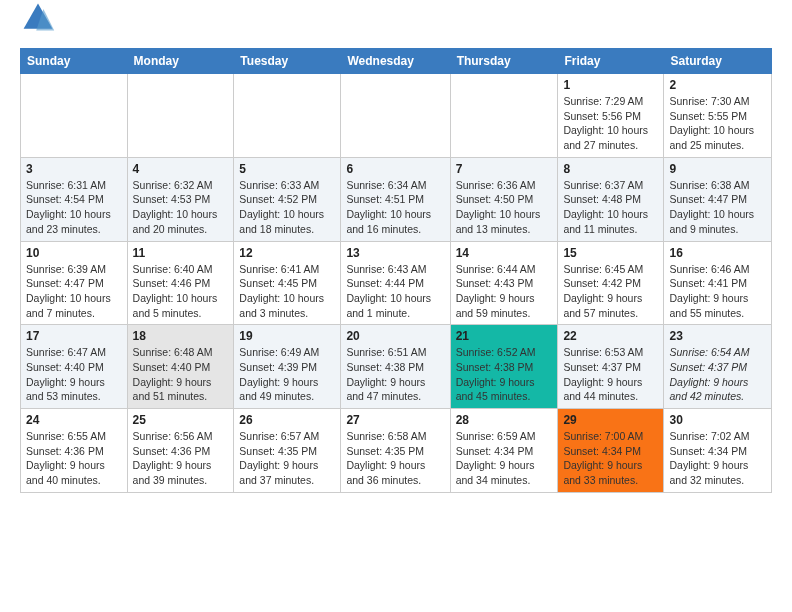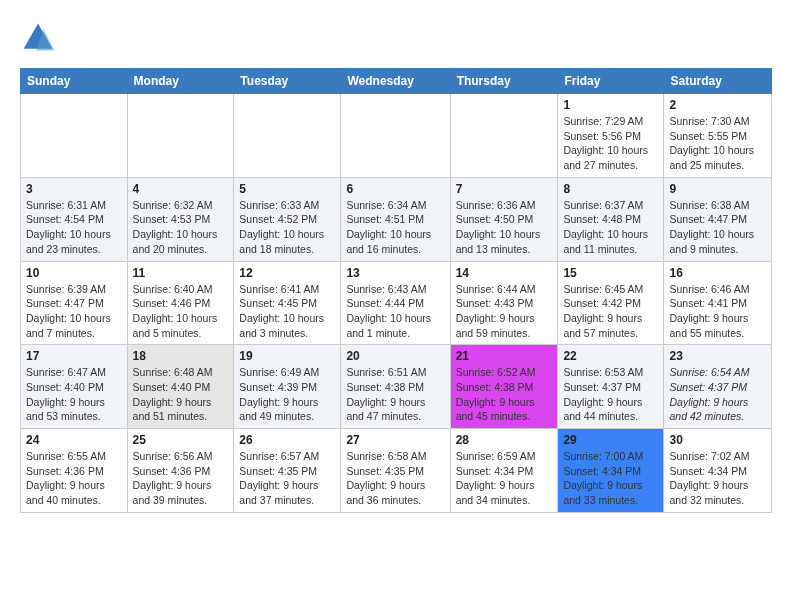--- a/index.html
+++ b/index.html
@@ -5,21 +5,21 @@
     * { box-sizing: border-box; margin: 0; padding: 0; }
     body {
       font-family: Arial, sans-serif;
       background: #fff;
       width: 792px;
       min-height: 612px;
       overflow: hidden;
     }
     .page {
       width: 792px;
-      padding: 20px 20px 10px 20px;
+      padding: 0 20px 10px 20px;
     }
     .header {
       display: flex;
       align-items: flex-start;
       justify-content: space-between;
       margin-bottom: 12px;
     }
     .logo {
       display: flex;
       align-items: center;
@@ -260,21 +260,21 @@
             <div class="day-info" style="white-space: pre-line;">Sunrise: 6:49 AM
 Sunset: 4:39 PM
 Daylight: 9 hours and 49 minutes.</div>
           </td>
           <td style="background: rgb(240, 244, 248);">
             <span class="day-num">20</span>
             <div class="day-info" style="white-space: pre-line;">Sunrise: 6:51 AM
 Sunset: 4:38 PM
 Daylight: 9 hours and 47 minutes.</div>
           </td>
-          <td style="background: #d946ef;">
+          <td style="background: #14b8a6;">
             <span class="day-num">21</span>
             <div class="day-info" style="white-space: pre-line;">Sunrise: 6:52 AM
 Sunset: 4:38 PM
 Daylight: 9 hours and 45 minutes.</div>
           </td>
           <td style="background: rgb(240, 244, 248);">
             <span class="day-num">22</span>
             <div class="day-info" style="white-space: pre-line;">Sunrise: 6:53 AM
 Sunset: 4:37 PM
 Daylight: 9 hours and 44 minutes.</div>
@@ -310,21 +310,21 @@
             <div class="day-info" style="white-space: pre-line;">Sunrise: 6:58 AM
 Sunset: 4:35 PM
 Daylight: 9 hours and 36 minutes.</div>
           </td>
           <td style="background: rgb(255, 255, 255);">
             <span class="day-num">28</span>
             <div class="day-info" style="white-space: pre-line;">Sunrise: 6:59 AM
 Sunset: 4:34 PM
 Daylight: 9 hours and 34 minutes.</div>
           </td>
-          <td style="background: #3b82f6;">
+          <td style="background: #f97316;">
             <span class="day-num">29</span>
             <div class="day-info" style="white-space: pre-line;">Sunrise: 7:00 AM
 Sunset: 4:34 PM
 Daylight: 9 hours and 33 minutes.</div>
           </td>
           <td style="background: rgb(255, 255, 255);">
             <span class="day-num">30</span>
             <div class="day-info" style="white-space: pre-line;">Sunrise: 7:02 AM
 Sunset: 4:34 PM
 Daylight: 9 hours and 32 minutes.</div>

